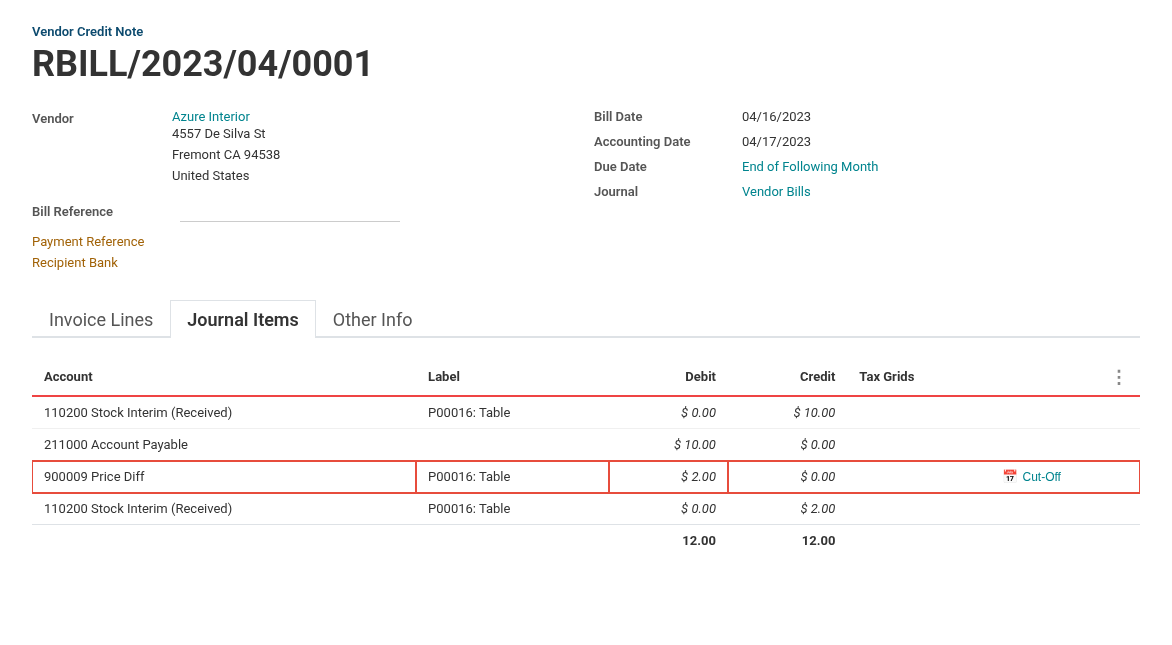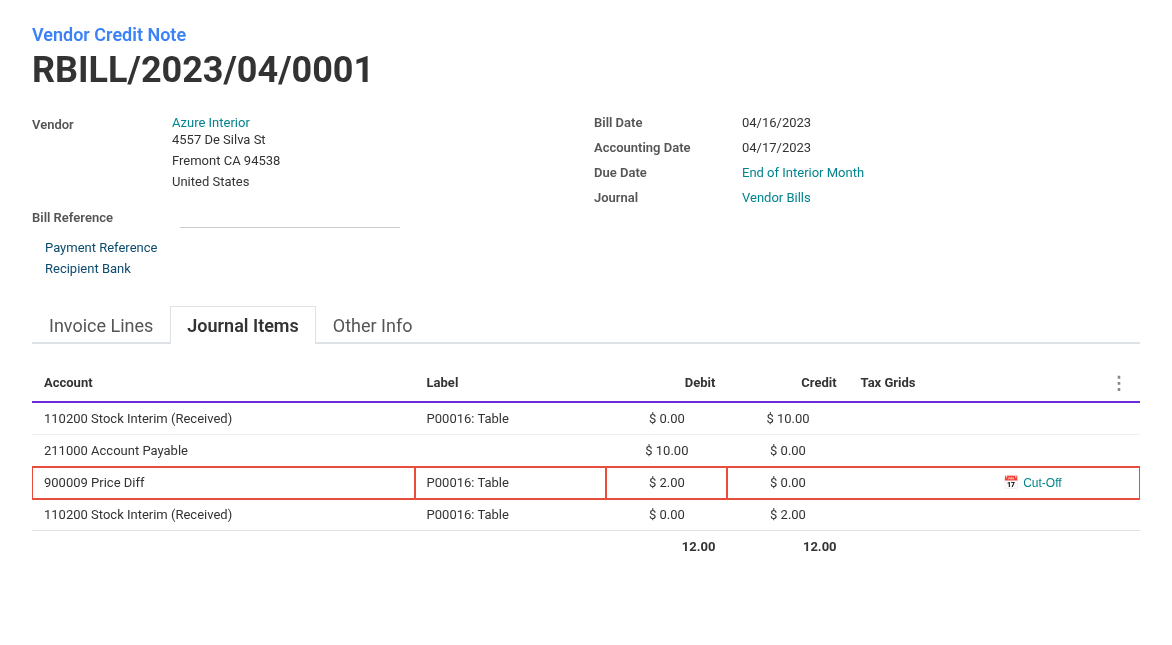--- a/index.html
+++ b/index.html
@@ -1,49 +1,49 @@
 <!DOCTYPE html>
 <html><head>
   <meta charset="utf-8">
   <style>
     * { box-sizing: border-box; margin: 0; padding: 0; }
     body { font-family: -apple-system, BlinkMacSystemFont, 'Segoe UI', Roboto, sans-serif; font-size: 14px; color: #333; background: #fff; padding: 24px 32px; }
 
-    .vendor-credit-label { font-weight: 600; font-size: 18px; color: #3b82f6; margin-bottom: 4px; }
+    .vendor-credit-label { font-weight: 600; font-size: 13px; color: #0c4a6e; margin-bottom: 4px; }
     .document-title { font-size: 36px; font-weight: 700; color: #333; margin-bottom: 24px; }
 
     .header-grid { display: grid; grid-template-columns: 1fr 1fr; gap: 16px; margin-bottom: 24px; }
 
     .left-section {}
     .vendor-row { display: grid; grid-template-columns: 140px 1fr; gap: 0; margin-bottom: 8px; }
     .field-label { font-weight: 600; font-size: 13px; color: #555; padding-top: 2px; }
     .field-value { color: #333; font-size: 13px; }
     .field-value.link { color: #00848e; }
     .address-block { font-size: 13px; color: #333; line-height: 1.6; }
 
     .bill-ref-row { display: grid; grid-template-columns: 140px 1fr; gap: 8px; margin-bottom: 6px; }
     .bill-ref-input { border: none; border-bottom: 1px solid #ccc; width: 220px; font-size: 13px; outline: none; padding: 2px 0; }
-    .payment-ref-label, .recipient-bank-label { font-size: 13px; color: #0c4a6e; margin-left: 13px; }
+    .payment-ref-label, .recipient-bank-label { font-size: 13px; color: #a16207; }
 
     .right-section {}
     .info-row { display: grid; grid-template-columns: 140px 1fr; gap: 8px; margin-bottom: 10px; }
     .info-label { font-weight: 600; font-size: 13px; color: #555; }
     .info-value { font-size: 13px; color: #333; }
     .info-value.link { color: #00848e; }
 
     .tabs { display: flex; border-bottom: 2px solid #dee2e6; margin-bottom: 20px; margin-top: 16px; }
     .tab { padding: 8px 16px; font-size: 18px; cursor: pointer; border: 1px solid transparent; border-bottom: none; margin-bottom: -2px; color: #555; background: none; }
     .tab.active { border-color: #dee2e6; border-bottom-color: #fff; background: #fff; color: #333; font-weight: 600; }
 
     .table-container { width: 100%; overflow-x: auto; }
     table { width: 100%; border-collapse: collapse; font-size: 13px; }
-    thead tr th { text-align: left; font-weight: 700; padding: 8px 12px; color: #333; border-bottom: 2px solid #6d28d9; font-size: 13px; }
+    thead tr th { text-align: left; font-weight: 700; padding: 8px 12px; color: #333; border-bottom: 2px solid #ef4444; font-size: 13px; }
     thead tr th.right { text-align: right; }
     tbody tr td { padding: 8px 12px; border-bottom: 1px solid #f0f0f0; color: #333; }
-    tbody tr td.right { text-align: center; }
+    tbody tr td.right { text-align: right; font-style: italic; }
     tbody tr:last-child td { border-bottom: 1px solid #dee2e6; }
     .totals-row td { font-weight: 700; padding: 8px 12px; }
     .totals-row td.right { text-align: right; }
 
     .cut-off-btn { display: inline-flex; align-items: center; gap: 4px; color: #00848e; font-size: 12px; cursor: pointer; border: none; background: none; }
     .cut-off-icon { font-size: 13px; }
 
     .col-options { text-align: right; cursor: pointer; color: #888; font-size: 18px; }
 
     .extra-fields { margin-top: 12px; }
@@ -93,21 +93,21 @@
     <div class="info-row">
       <div class="info-label">Bill Date</div>
       <div class="info-value">04/16/2023</div>
     </div>
     <div class="info-row">
       <div class="info-label">Accounting Date</div>
       <div class="info-value">04/17/2023</div>
     </div>
     <div class="info-row">
       <div class="info-label">Due Date</div>
-      <div class="info-value link">End of Interior Month</div>
+      <div class="info-value link">End of Following Month</div>
     </div>
     <div class="info-row">
       <div class="info-label">Journal</div>
       <div class="info-value link">Vendor Bills</div>
     </div>
   </div>
 </div>
 
 <div class="tabs">
   <div class="tab">Invoice Lines</div>

